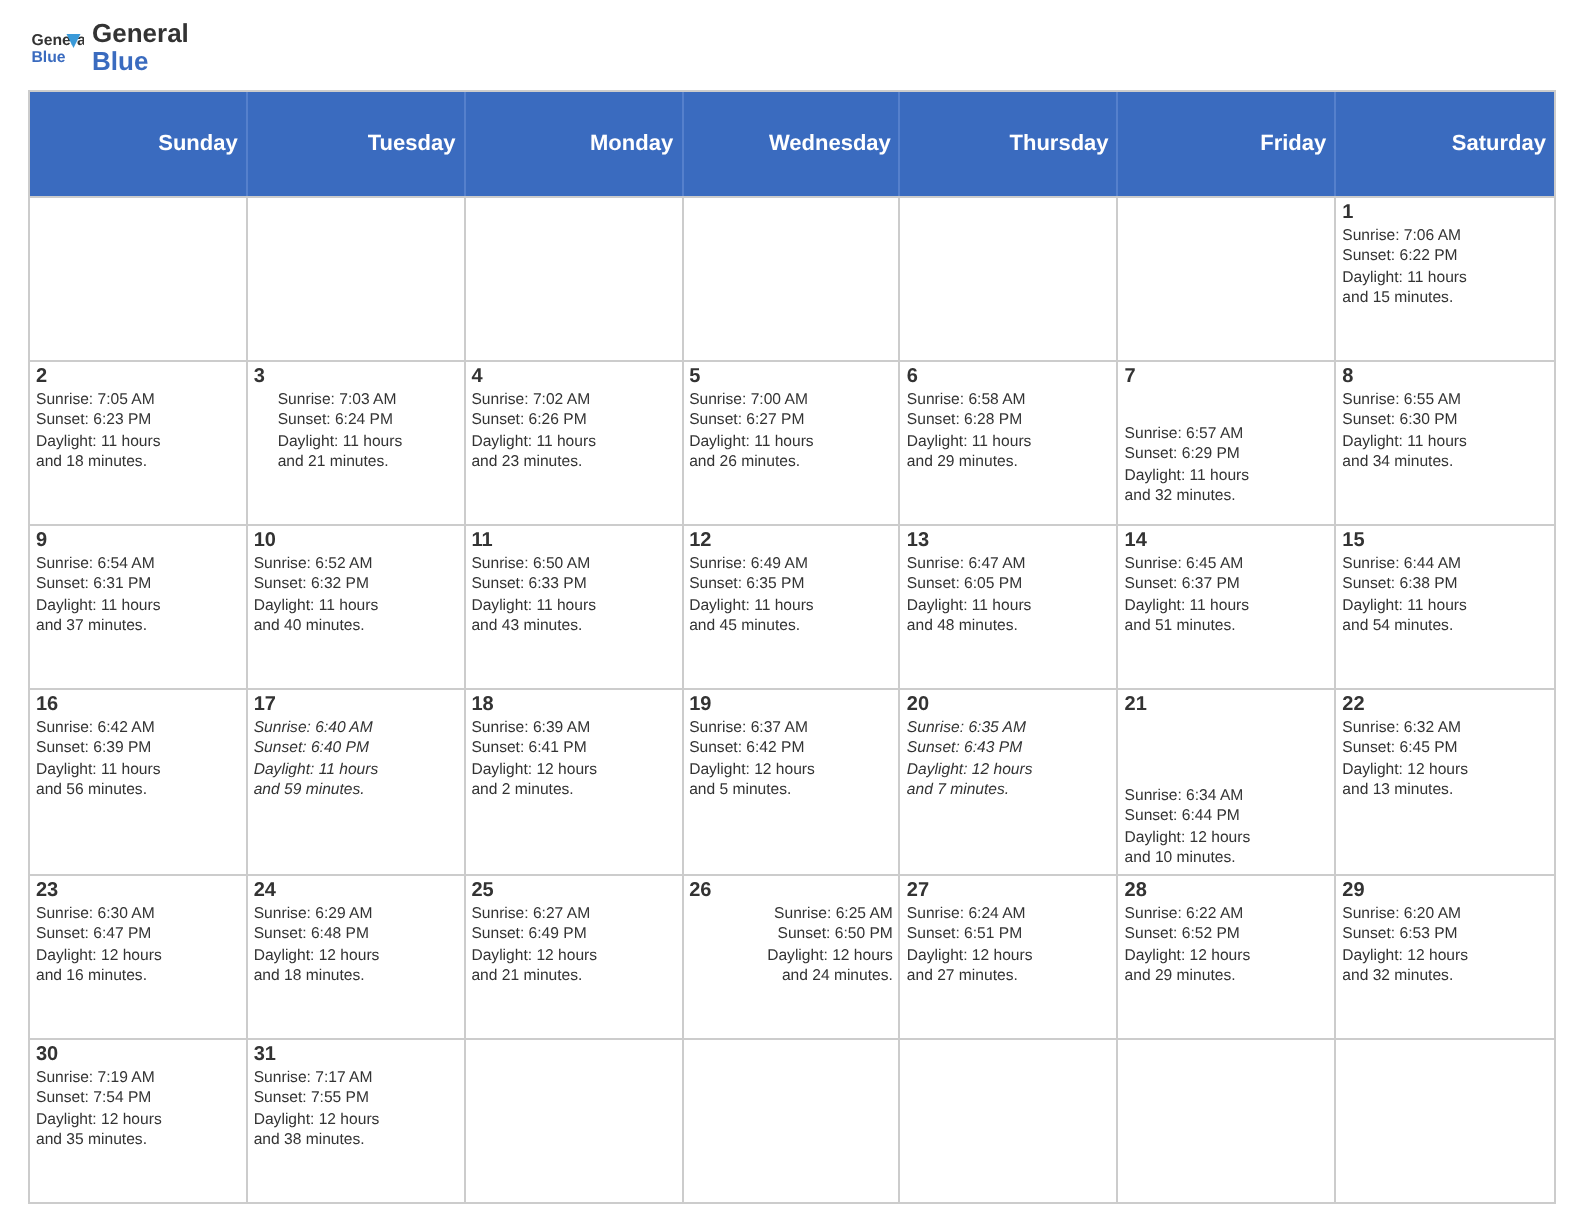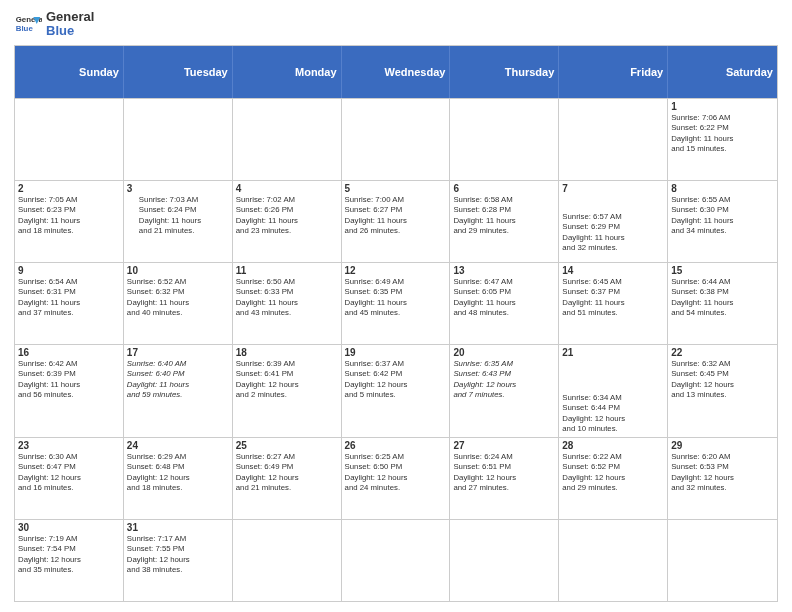--- a/index.html
+++ b/index.html
@@ -317,21 +317,21 @@
           </div>
           <div class="cal-cell">
             <span class="day-num">25</span>
             <div class="cell-info" style="white-space: pre-line;">Sunrise: 6:27 AM
 Sunset: 6:49 PM
 Daylight: 12 hours
 and 21 minutes.</div>
           </div>
           <div class="cal-cell">
             <span class="day-num">26</span>
-            <div class="cell-info" style="white-space: pre-line;">Sunrise: 6:25 AM
+            <div class="cell-info" style="white-space: pre-line; text-align: right;">Sunrise: 6:25 AM
 Sunset: 6:50 PM
 Daylight: 12 hours
 and 24 minutes.</div>
           </div>
           <div class="cal-cell">
             <span class="day-num">27</span>
             <div class="cell-info" style="white-space: pre-line;">Sunrise: 6:24 AM
 Sunset: 6:51 PM
 Daylight: 12 hours
 and 27 minutes.</div>

